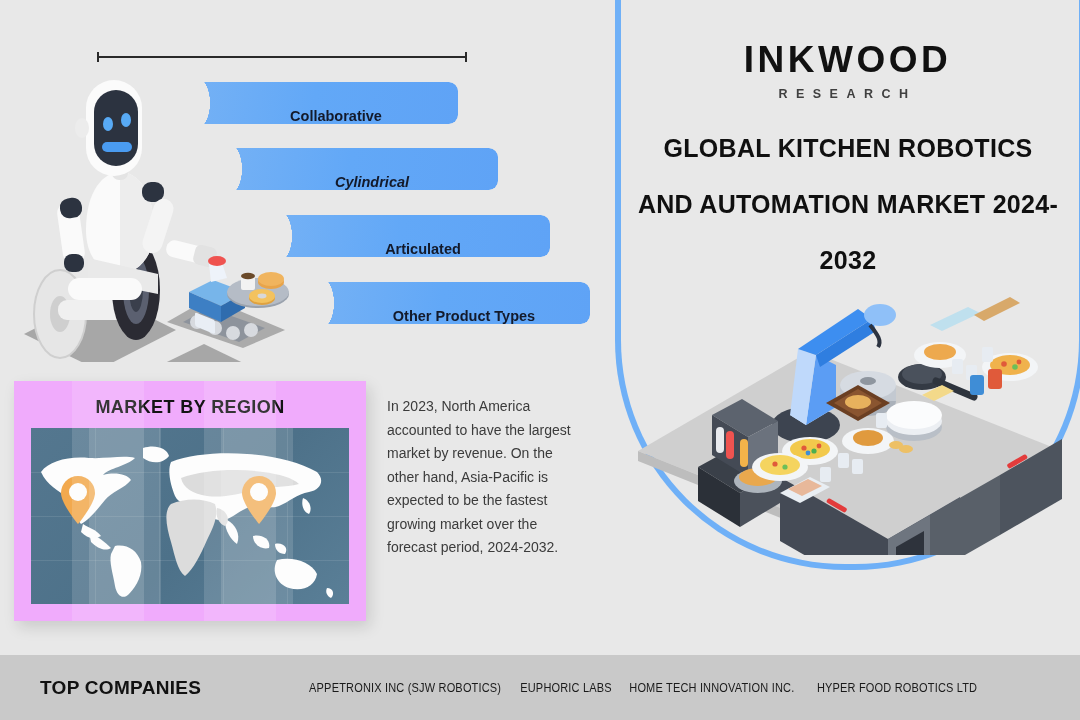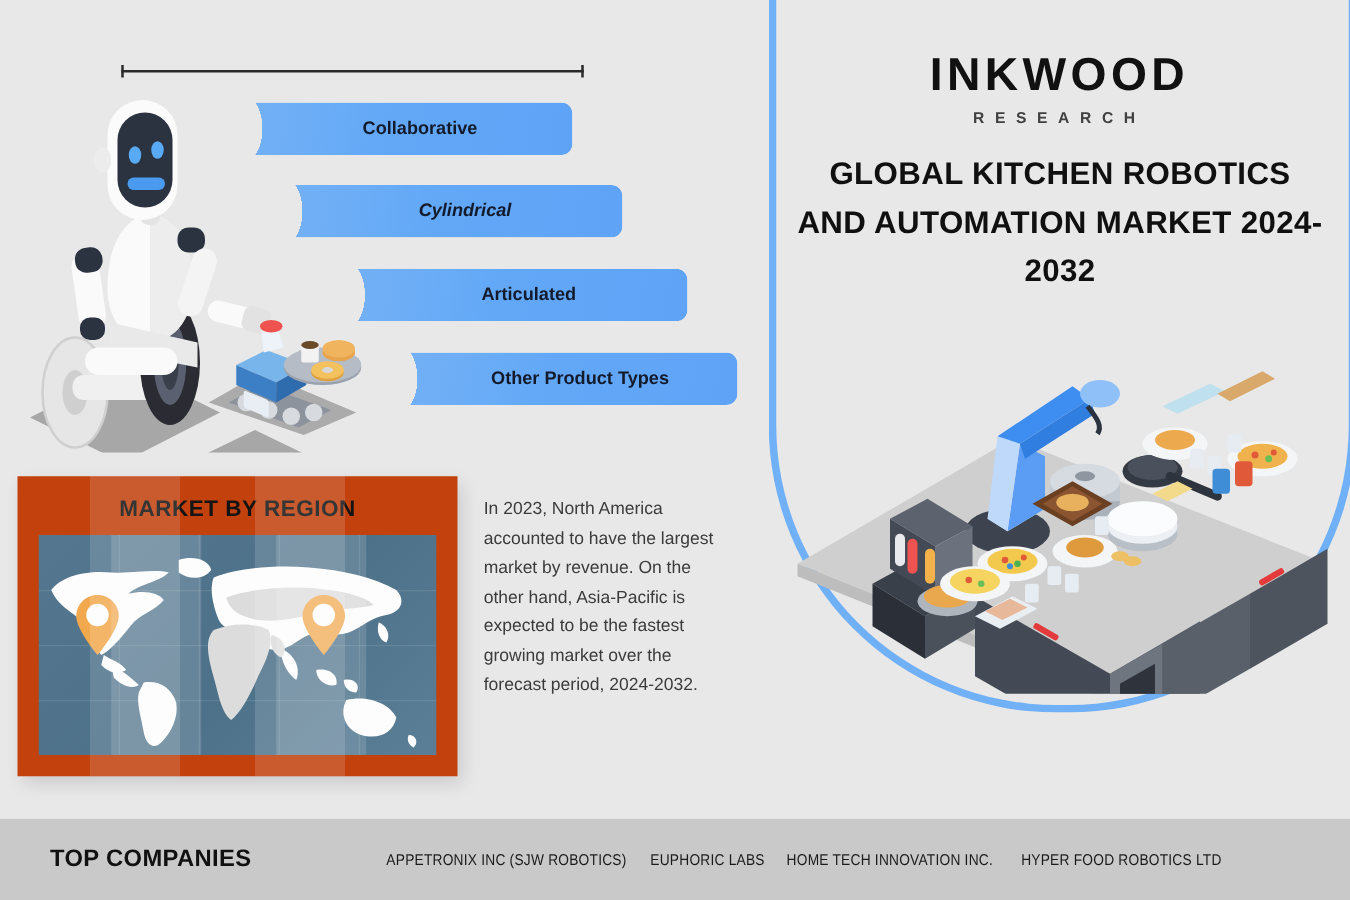--- a/index.html
+++ b/index.html
@@ -31,34 +31,34 @@
   }
   .rule .line{position:absolute;left:0;top:4px;width:100%;height:2px;background:#2a2a2a;}
   .rule .cap{position:absolute;top:0;width:2px;height:10px;background:#2a2a2a;}
   .rule .cap.l{left:0;}
   .rule .cap.r{right:0;}
 
   
   .ribbons{position:absolute;left:0;top:82px;width:615px;height:250px;}
   .ribbon{
     position:absolute;height:42px;
-    display:flex;align-items:center;justify-content:center;
+    display:flex;align-items:flex-end;justify-content:center;
     color:#131a2b;font-weight:bold;font-size:14.5px;
     border-radius:0 9px 9px 0;
     background:linear-gradient(100deg,#74b1f5 0%,#62a8f7 45%,#5fa3f6 100%);
     -webkit-mask-image:radial-gradient(ellipse 14px 26px at 0px 21px, transparent 0 99%, #000 100%);
             mask-image:radial-gradient(ellipse 14px 26px at 0px 21px, transparent 0 99%, #000 100%);
     padding-left:18px;
     box-sizing:border-box;
   }
 
   
   .map-card{
     position:absolute;left:14px;top:381px;width:352px;height:240px;
-    background:#c2410c;
+    background:#f0abfc;
     box-shadow:4px 6px 14px rgba(0,0,0,.13);
   }
   #region-title{
     position:absolute;left:0;top:16px;width:100%;
     text-align:center;font-size:18px;font-weight:bold;color:#141414;letter-spacing:.4px;
   }
   .map-wrap{
     position:absolute;left:17px;top:47px;width:318px;height:176px;
     background:linear-gradient(135deg,#54778f 0%,#4d7189 55%,#5a7f97 100%);
     overflow:hidden;
@@ -88,21 +88,21 @@
     position:absolute;left:0;top:28px;width:465px;text-align:center;
   }
   #brand-name{
     font-size:37px;font-weight:bold;color:#111;letter-spacing:3.5px;line-height:1;margin-top:13px;
   }
   #brand-sub{
     margin-top:9px;font-size:12.5px;font-weight:bold;color:#404040;letter-spacing:8.5px;
   }
   .headline{
     position:absolute;left:18px;top:120px;width:430px;text-align:center;
-    font-size:25px;font-weight:bold;color:#101010;line-height:39px;letter-spacing:.3px;
+    font-size:25px;font-weight:bold;color:#101010;line-height:56px;letter-spacing:.3px;
   }
 
   .kitchen{position:absolute;left:15px;top:255px;width:440px;height:300px;}
 
   
   .footer{
     position:absolute;left:0;top:655px;width:1080px;height:65px;
     background:#c9c9c9;
     display:flex;align-items:center;
   }

